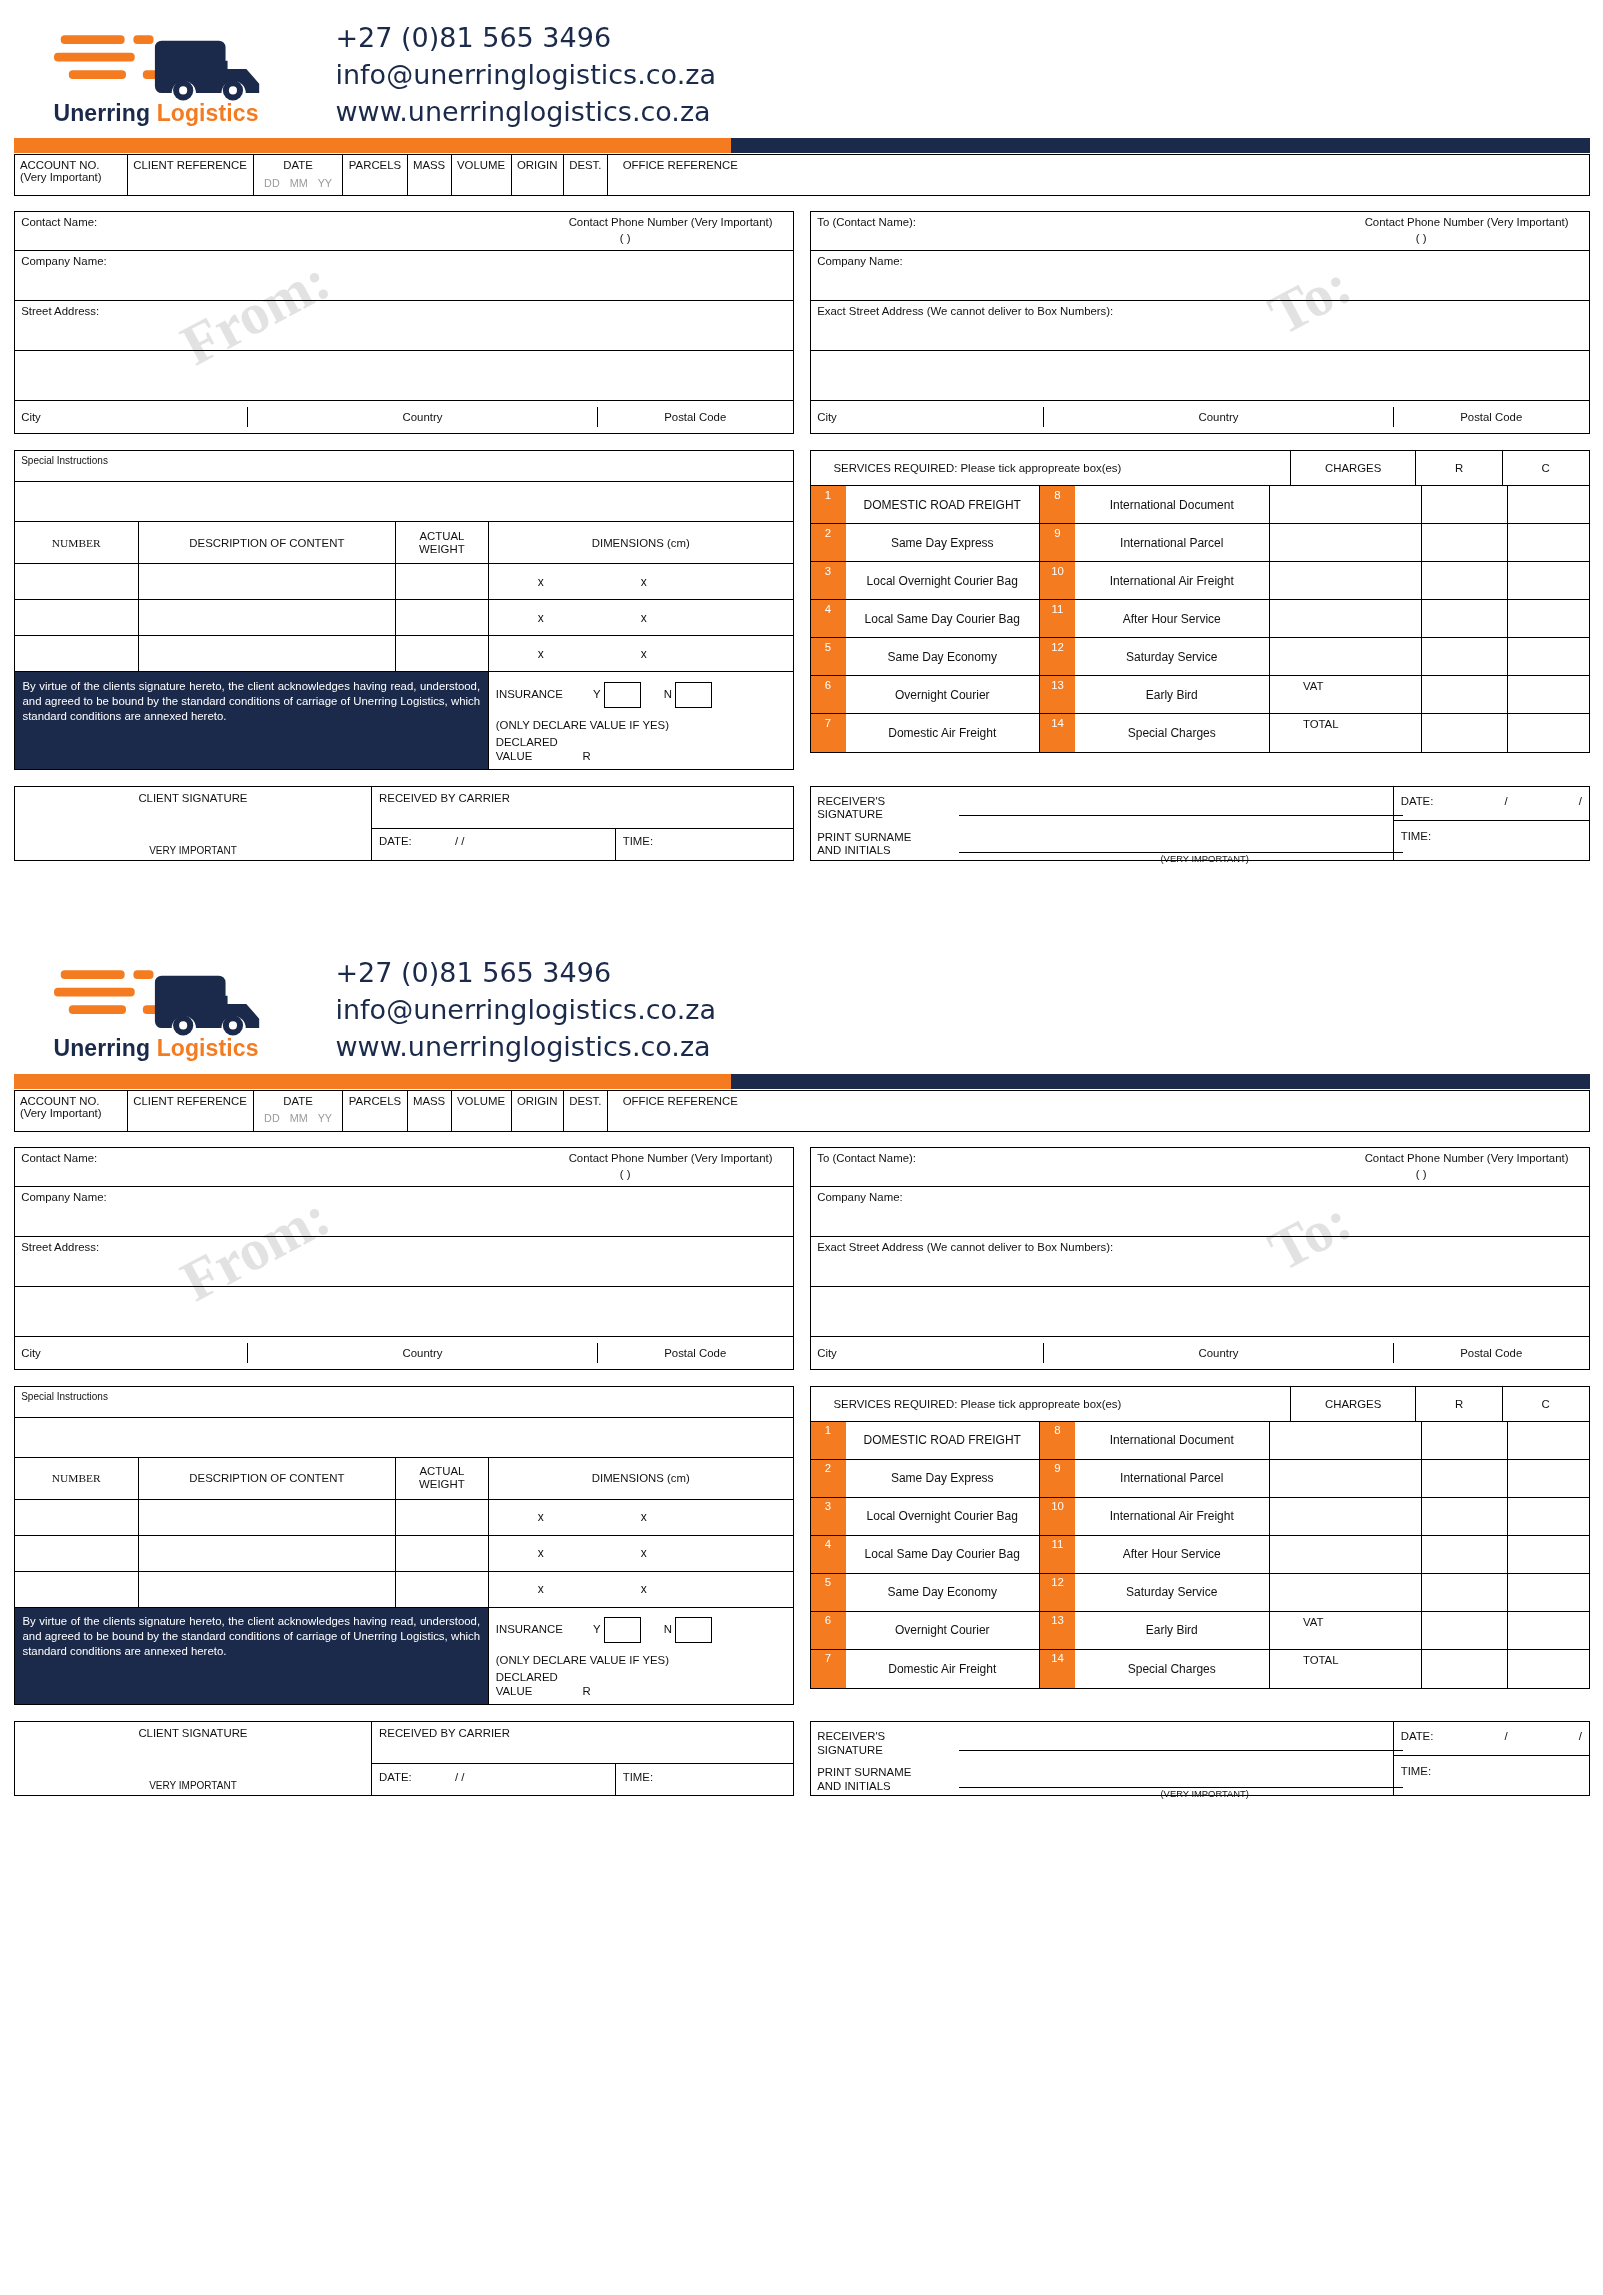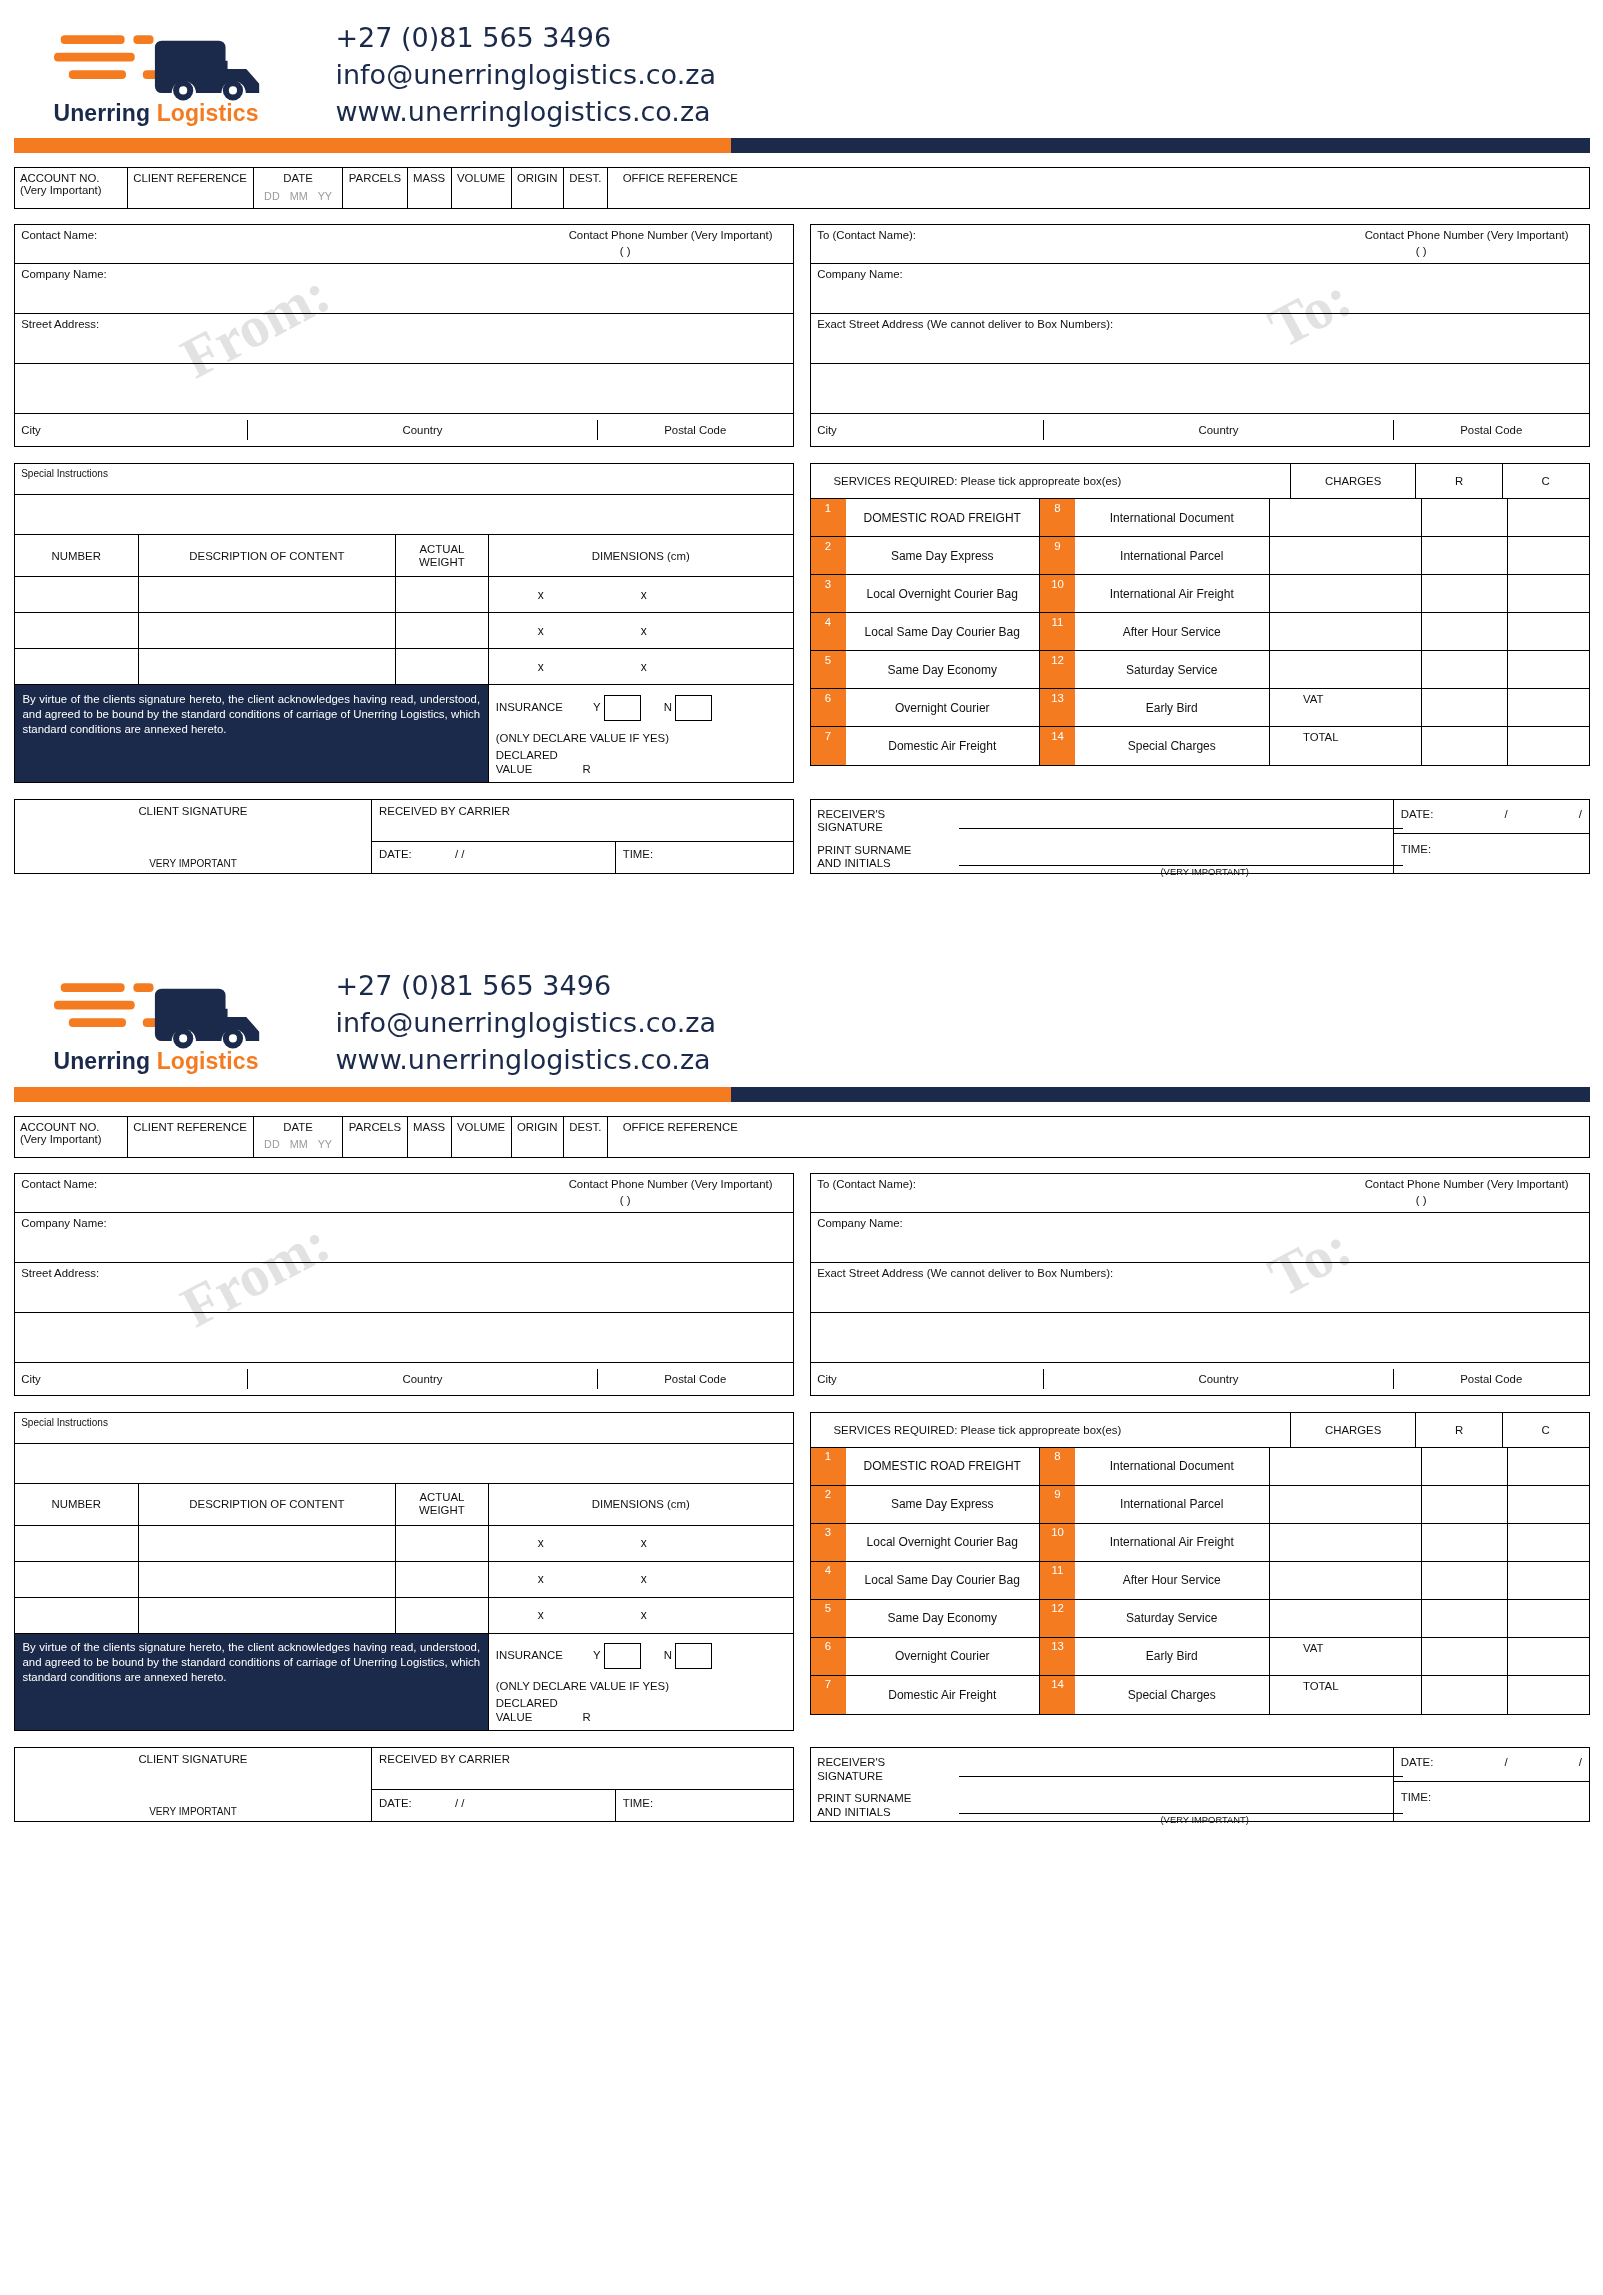--- a/index.html
+++ b/index.html
@@ -14,21 +14,21 @@
   .logo-text{font-size:23px;font-weight:bold;color:#1b2a4a;letter-spacing:0.1px;margin-top:-4px;}
   .logo-text .orange{color:#f47b20;}
   .contact{margin-left:40px;font-size:27px;line-height:1.38;color:#1b2a4a;font-family:"DejaVu Sans",sans-serif;font-weight:400;}
 
   .bar{display:flex;height:15px;margin:4px 13.5px 0 13.5px;width:calc(100% - 27px);}
   .bar .left{background:#f47b20;flex:0 0 45.5%;}
   .bar .right{background:#1b2a4a;flex:1;}
   .grey{color:#9a9a9a;}
 
   
-  .topstrip{display:flex;margin-top:14px;height:42px;border:1.3px solid #000;box-sizing:border-box;}
+  .topstrip{display:flex;margin-top:1px;height:42px;border:1.3px solid #000;box-sizing:border-box;}
   .topstrip .c{border-right:1.3px solid #000;box-sizing:border-box;position:relative;padding:4px 5.4px;font-size:11.4px;}
   .topstrip .c:last-child{border-right:none;}
   .date-cell{display:flex;flex-direction:column;}
   .date-cell .t{text-align:center;font-size:11.4px;}
   .date-cell .sub{display:flex;justify-content:space-around;font-size:10.8px;color:#9a9a9a;margin-top:5.4px;}
 
   
   .addr-wrap{display:flex;margin-top:15px;gap:16px;}
   .addr{flex:1;border:1.3px solid #000;box-sizing:border-box;position:relative;}
   .addr .line{border-bottom:1.3px solid #000;box-sizing:border-box;position:relative;padding:4px 6.7px;font-size:11.4px;height:32px;}
@@ -43,21 +43,21 @@
   .mid{display:flex;margin-top:16px;gap:16px;}
   .mid-left{flex:1;}
   .mid-right{flex:1;}
 
   .si{border:1.3px solid #000;box-sizing:border-box;}
   .si .h{height:31px;padding:4px 6.7px;font-size:10px;border-bottom:1.3px solid #000;box-sizing:border-box;}
   .si .blank{height:40px;border-bottom:1.3px solid #000;box-sizing:border-box;}
   .cont-head{display:flex;height:42px;border-bottom:1.3px solid #000;box-sizing:border-box;font-size:11.4px;text-align:center;}
   .cont-head div{border-right:1.3px solid #000;box-sizing:border-box;display:flex;align-items:center;justify-content:center;padding:0 2.7px;}
   .cont-head div:last-child{border-right:none;}
-  .cw-num{flex:0 0 16%;}
+  .cw-num{flex:0 0 16%;font-family:Liberation Serif, serif;}
   .cw-desc{flex:0 0 33%;}
   .cw-wt{flex:0 0 12%;flex-direction:column;line-height:1.15;}
   .cw-dim{flex:1;}
   .cont-row{display:flex;height:36px;border-bottom:1.3px solid #000;box-sizing:border-box;}
   .cont-row div{border-right:1.3px solid #000;box-sizing:border-box;}
   .cont-row div:last-child{border-right:none;}
   .dims{display:flex;align-items:center;justify-content:space-around;font-size:12px;}
 
   .terms-row{display:flex;}
   .terms{flex:0 0 61%;background:#1b2a4a;color:#fff;font-size:11.4px;line-height:1.32;padding:6.7px 8px;box-sizing:border-box;text-align:justify;border-right:1.3px solid #000;}

